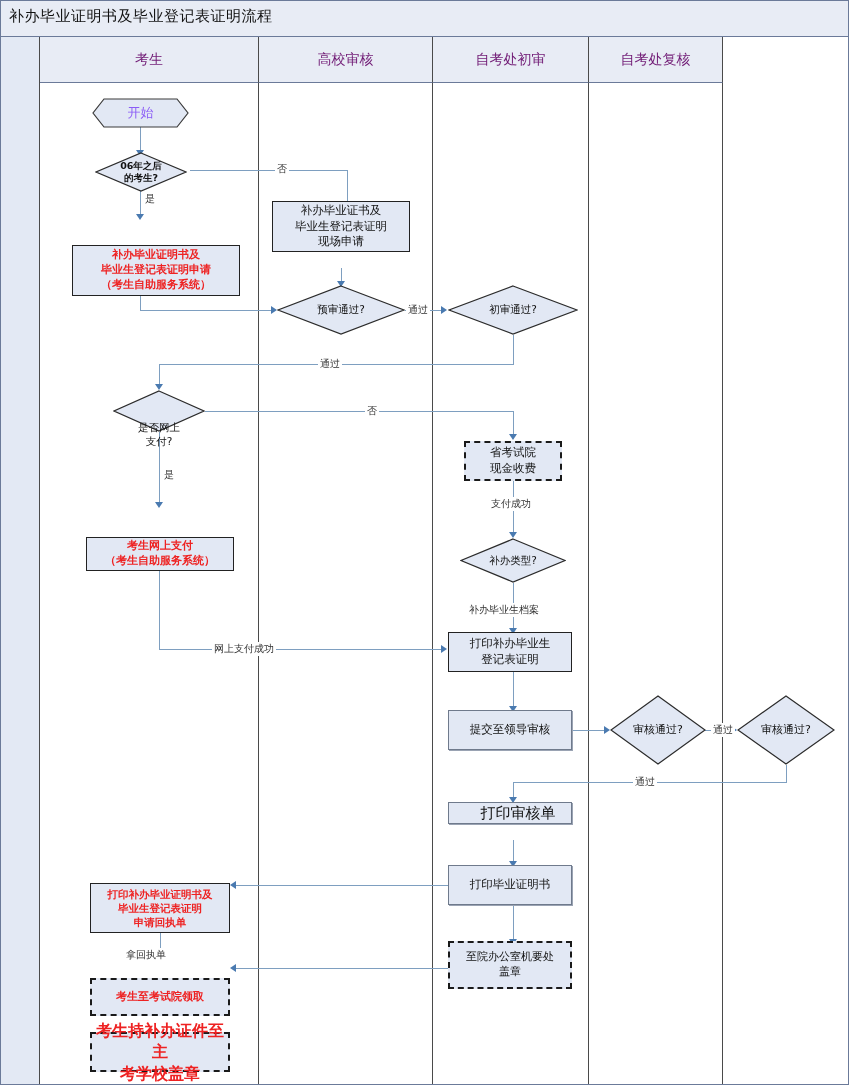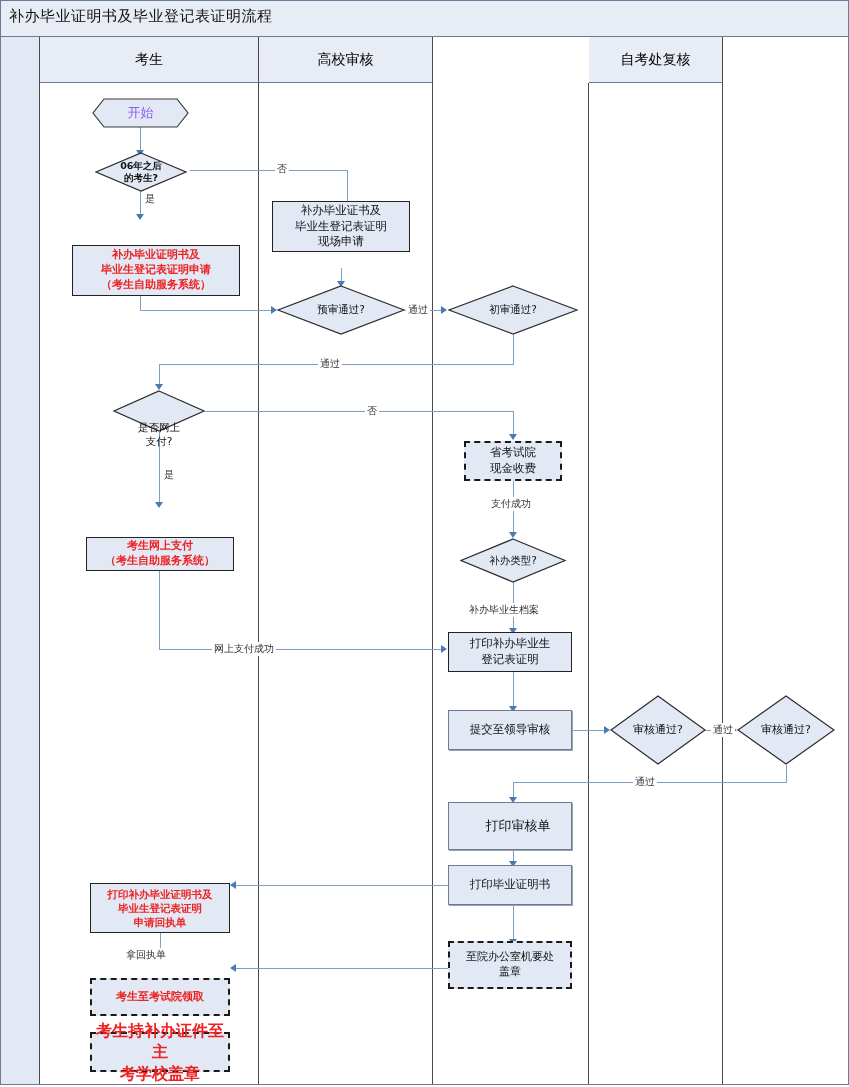--- a/index.html
+++ b/index.html
@@ -14,21 +14,21 @@
 
   
   #frame{position:absolute;left:0;top:36px;width:849px;height:1049px;
     border:1px solid #6b7a99;box-sizing:border-box;background:#fff;}
   .leftband{position:absolute;left:0;top:0;width:39px;height:1047px;
     background:#e3e9f4;border-right:1px solid #4a4a4a;box-sizing:border-box;}
 
   .hdr{position:absolute;top:0;height:46px;background:#e8ecf5;
     border-right:1px solid #4a4a4a;border-bottom:1px solid #6b7a99;
     box-sizing:border-box;display:flex;align-items:center;justify-content:center;
-    font-size:14px;color:#000000;}
+    font-size:14px;color:#701a75;}
   .hdr.last{border-right:none;}
   .lane{position:absolute;top:46px;height:1001px;
     border-right:1px solid #4a4a4a;box-sizing:border-box;}
   .lane.last{border-right:none;}
 
   
   .node{position:absolute;box-sizing:border-box;display:flex;
     align-items:center;justify-content:center;text-align:center;
     background:#e2e8f4;font-size:12px;line-height:1.35;color:#111;z-index:5;}
   .box{border:1px solid #6f7a8c;box-shadow:1px 1px 0 #9aa3b3;}
@@ -71,20 +71,21 @@
 
   <div id="titlebar">
     <div class="t">补办毕业证明书及毕业登记表证明流程</div>
   </div>
 
   <div id="frame">
     <div class="leftband"></div>
 
     <div class="hdr" style="left:39px;width:219px;">考生</div>
     <div class="hdr" style="left:258px;width:174px;">高校审核</div>
+    <div class="hdr" style="left:432px;width:156px;">自考处初审</div>
     <div class="hdr" style="left:588px;width:134px;">自考处复核</div>
 
     <div class="lane" style="left:39px;width:219px;"></div>
     <div class="lane" style="left:258px;width:174px;"></div>
     <div class="lane" style="left:432px;width:156px;"></div>
     <div class="lane" style="left:588px;width:134px;"></div>
     <div class="lane last" style="left:722px;width:125px;"></div>
   </div>
 
   <div class="ln lnv" style="left:140px;top:127px;height:25px;"></div>
@@ -244,21 +245,21 @@
     <span style="font-size:11px;">审核通过?</span>
   </div>
 
   <div class="dia" style="left:737px;top:695px;width:98px;height:70px;">
     <svg width="98" height="70" viewBox="0 0 98 70">
       <polygon points="49,1 97,35 49,69 1,35" fill="#e2e8f4" stroke="#2b2b2b" stroke-width="1.2"></polygon>
     </svg>
     <span style="font-size:11px;">审核通过?</span>
   </div>
 
-  <div class="node box blk" style="left:448px;top:802px;width:124px;height:48px;font-size:13px;padding-left:16px;">打印审核单</div>
+  <div class="node box blk" style="left:448px;top:802px;width:124px;height:22px;font-size:15px;padding-left:16px;">打印审核单</div>
 
   <div class="node box blk" style="left:448px;top:865px;width:124px;height:40px;font-size:11.5px;">打印毕业证明书</div>
 
   <div class="node box dash blk" style="left:448px;top:941px;width:124px;height:48px;white-space:pre-line;font-size:11px;">至院办公室机要处
 盖章</div>
 
   <div class="node box strong red" style="left:90px;top:855px;width:140px;height:50px;white-space:pre-line;font-size:10.5px;">打印补办毕业证明书及
 毕业生登记表证明
 申请回执单</div>
 

